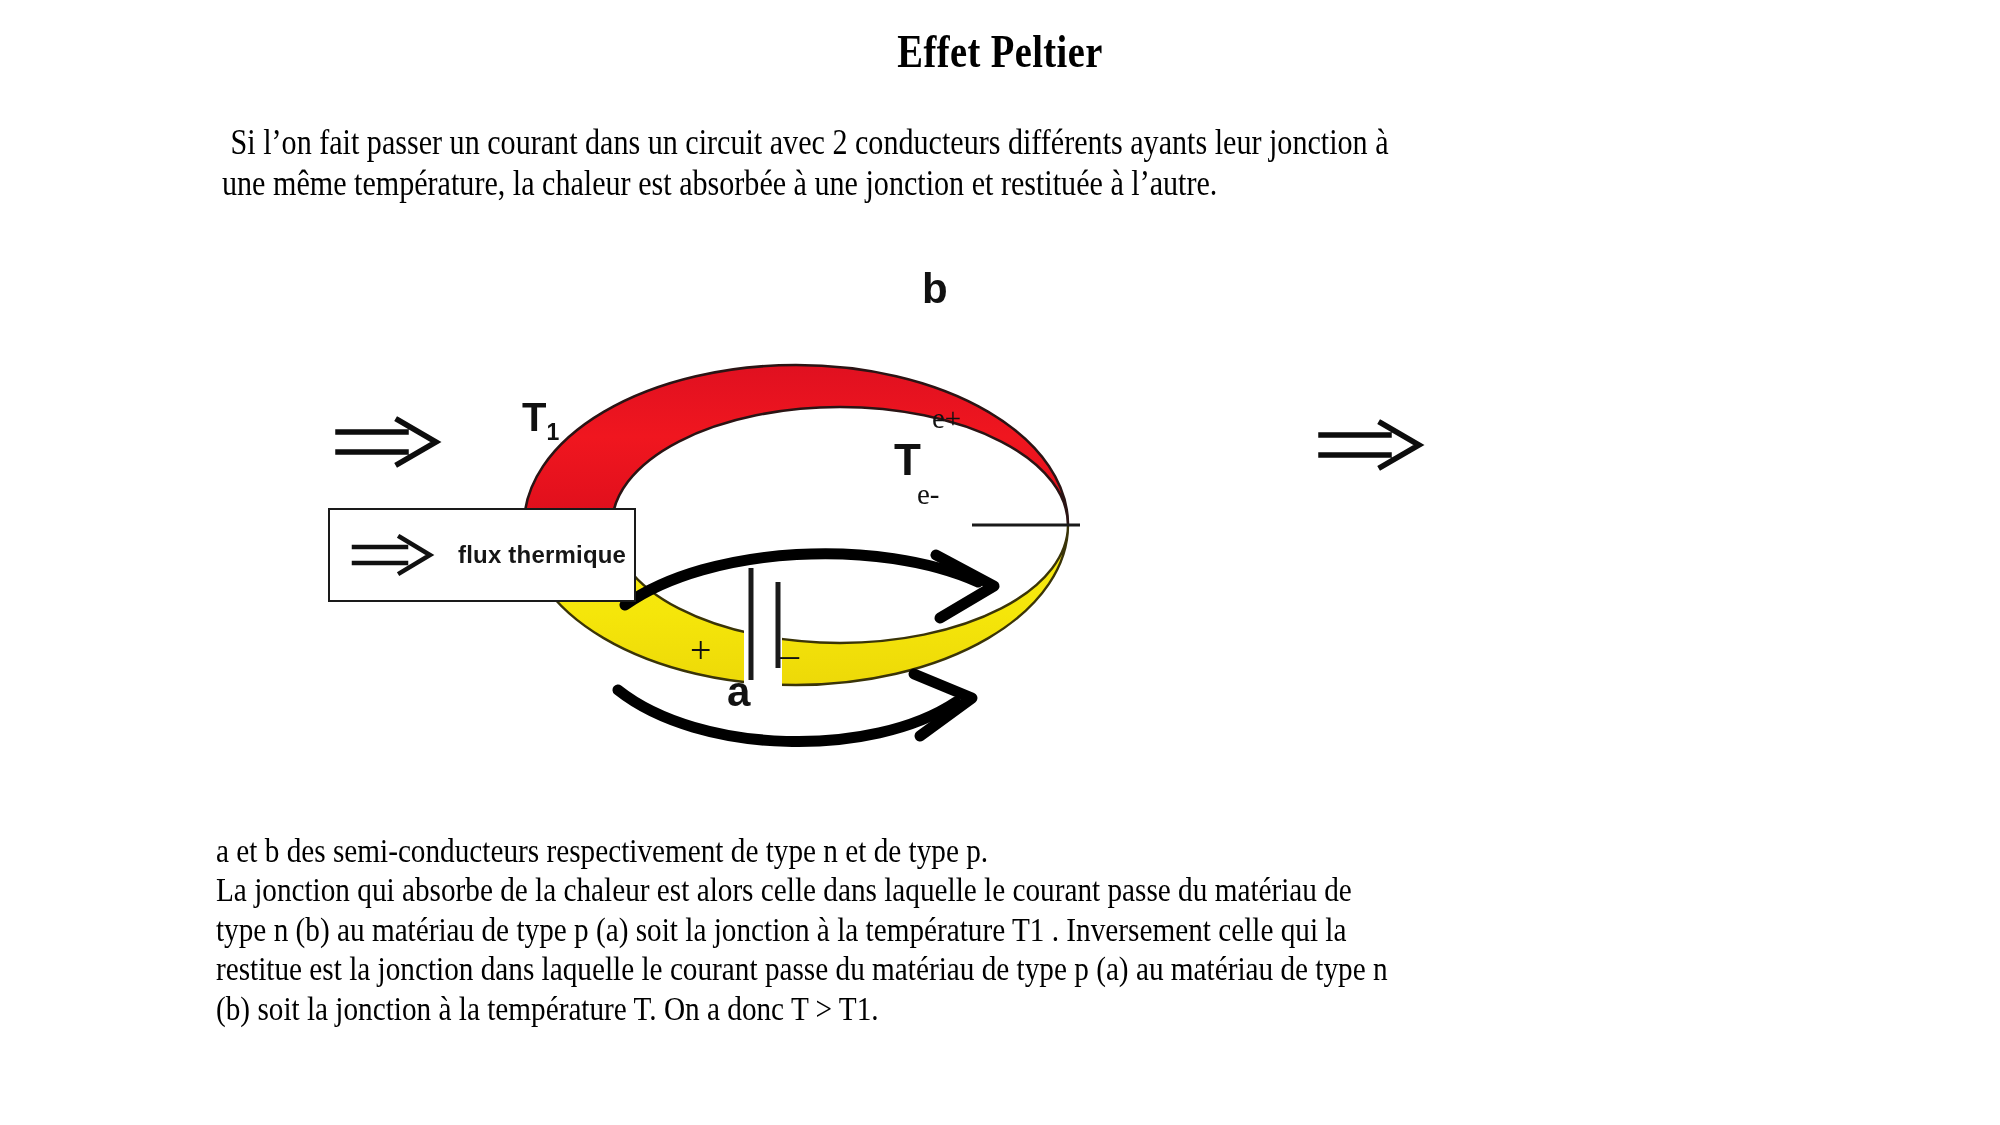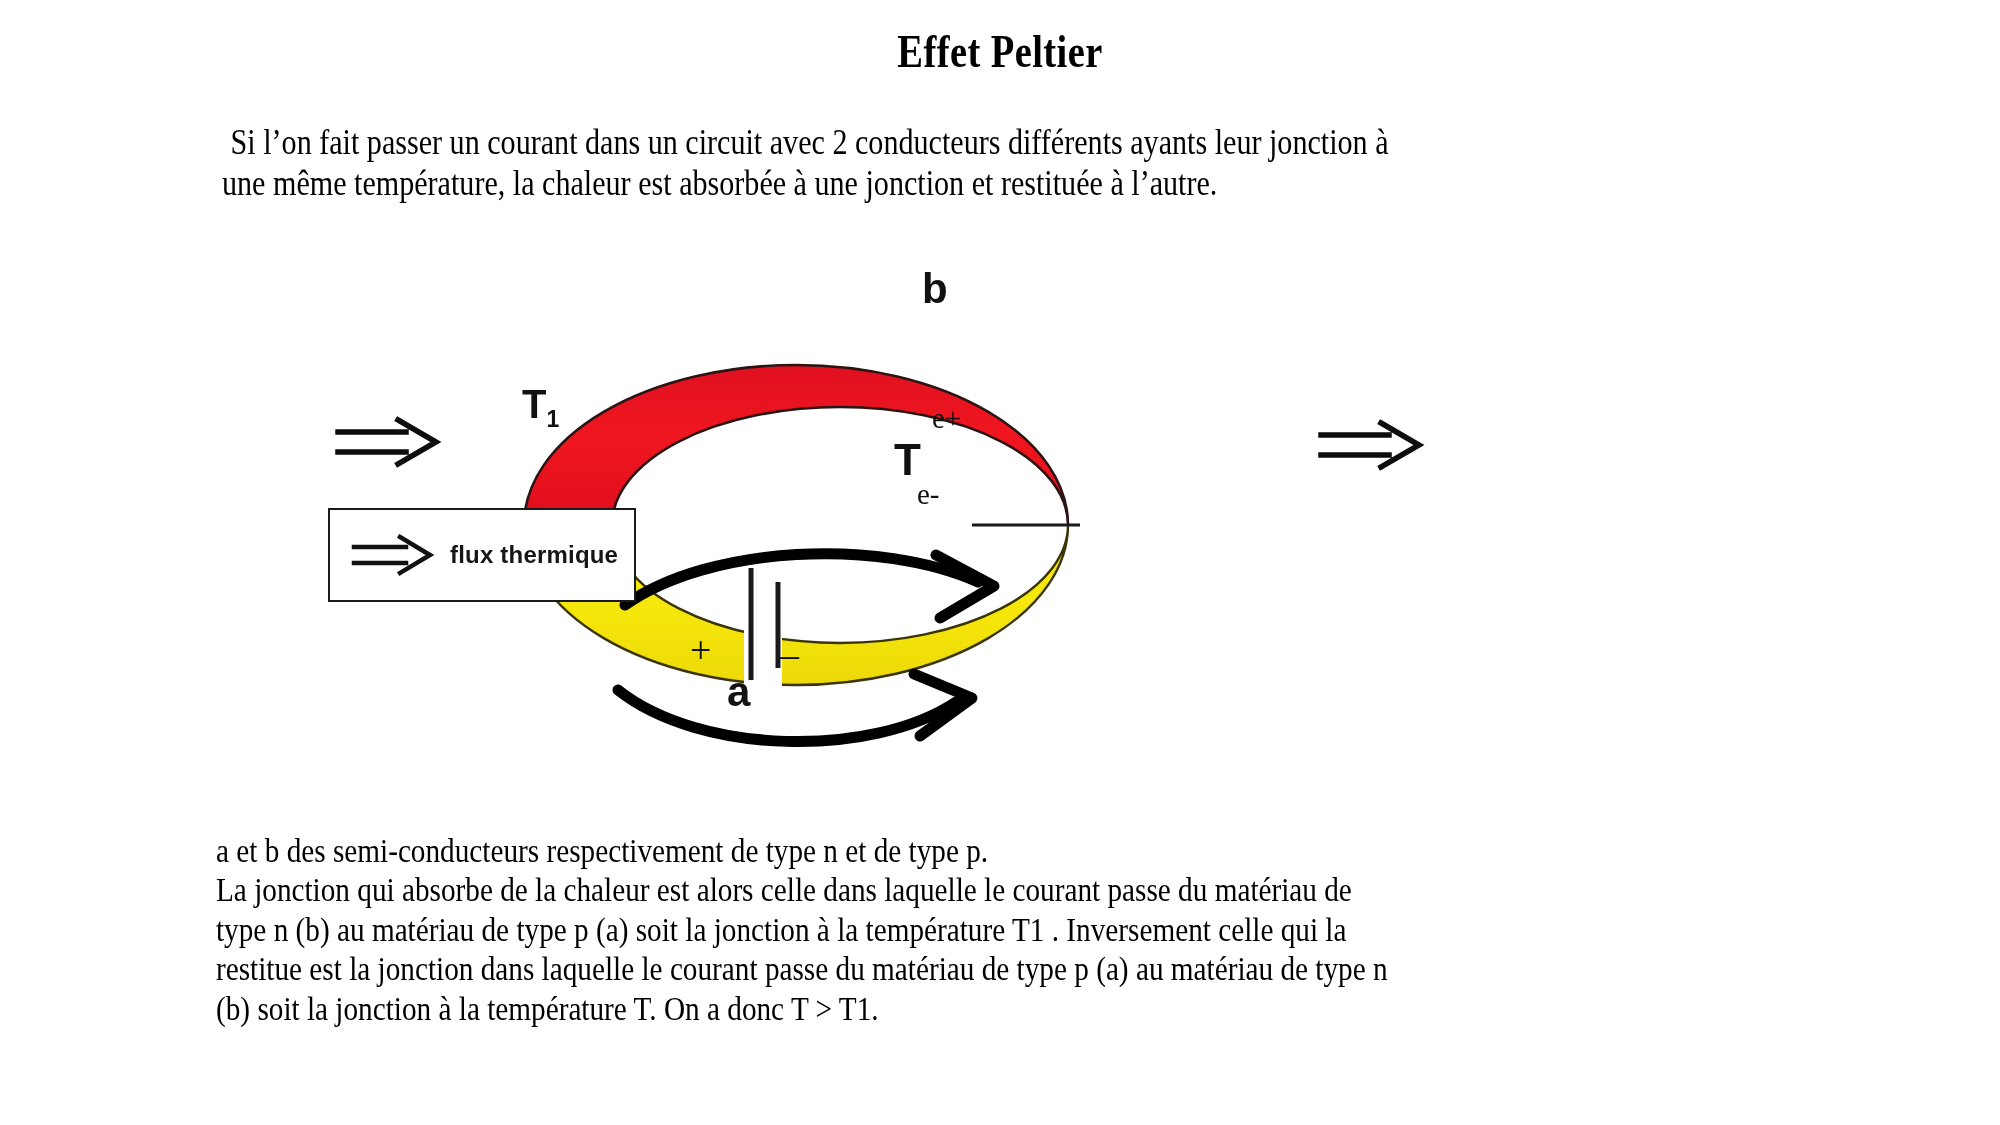--- a/index.html
+++ b/index.html
@@ -59,21 +59,21 @@
 
   .dlabel {
     position: absolute;
     font-family: "Liberation Sans", sans-serif;
     font-weight: bold;
     color: #111111;
     white-space: nowrap;
   }
   #label-b      { left: 542px; top: 15px;  font-size: 42px; }
   #label-a      { left: 347px; top: 418px; font-size: 42px; }
-  #label-T1     { left: 142px; top: 132px; font-size: 40px; }
+  #label-T1     { left: 142px; top: 145px; font-size: 40px; }
   #label-T1 sub { font-size: 23px; }
   #label-T      { left: 514px; top: 185px; font-size: 44px; }
   #label-eplus  { left: 552px; top: 152px; font-size: 29px;
                   font-family: "Liberation Serif", serif; font-weight: normal; }
   #label-eminus { left: 537px; top: 228px; font-size: 29px;
                   font-family: "Liberation Serif", serif; font-weight: normal; }
   #label-plus   { left: 310px; top: 378px; font-size: 38px;
                   font-family: "Liberation Serif", serif; font-weight: normal; }
   #label-minus  { left: 400px; top: 382px; font-size: 38px;
                   font-family: "Liberation Serif", serif; font-weight: normal; }
@@ -85,21 +85,21 @@
     top: 258px;
     width: 304px;
     height: 90px;
     border: 2px solid #1a1a1a;
     background: #ffffff;
     display: flex;
     align-items: center;
   }
   #legend-arrow { margin-left: 20px; }
   #legend-text {
-    margin-left: 8px;
+    margin-left: 16px;
     font-family: "Liberation Sans", sans-serif;
     font-weight: bold;
     font-size: 24px;
     color: #161616;
     letter-spacing: 0.2px;
   }
 
   .flowarrow { position: absolute; }
   #flow-left  { left: -48px; top: 160px; }
   #flow-right { left: 935px; top: 163px; }

